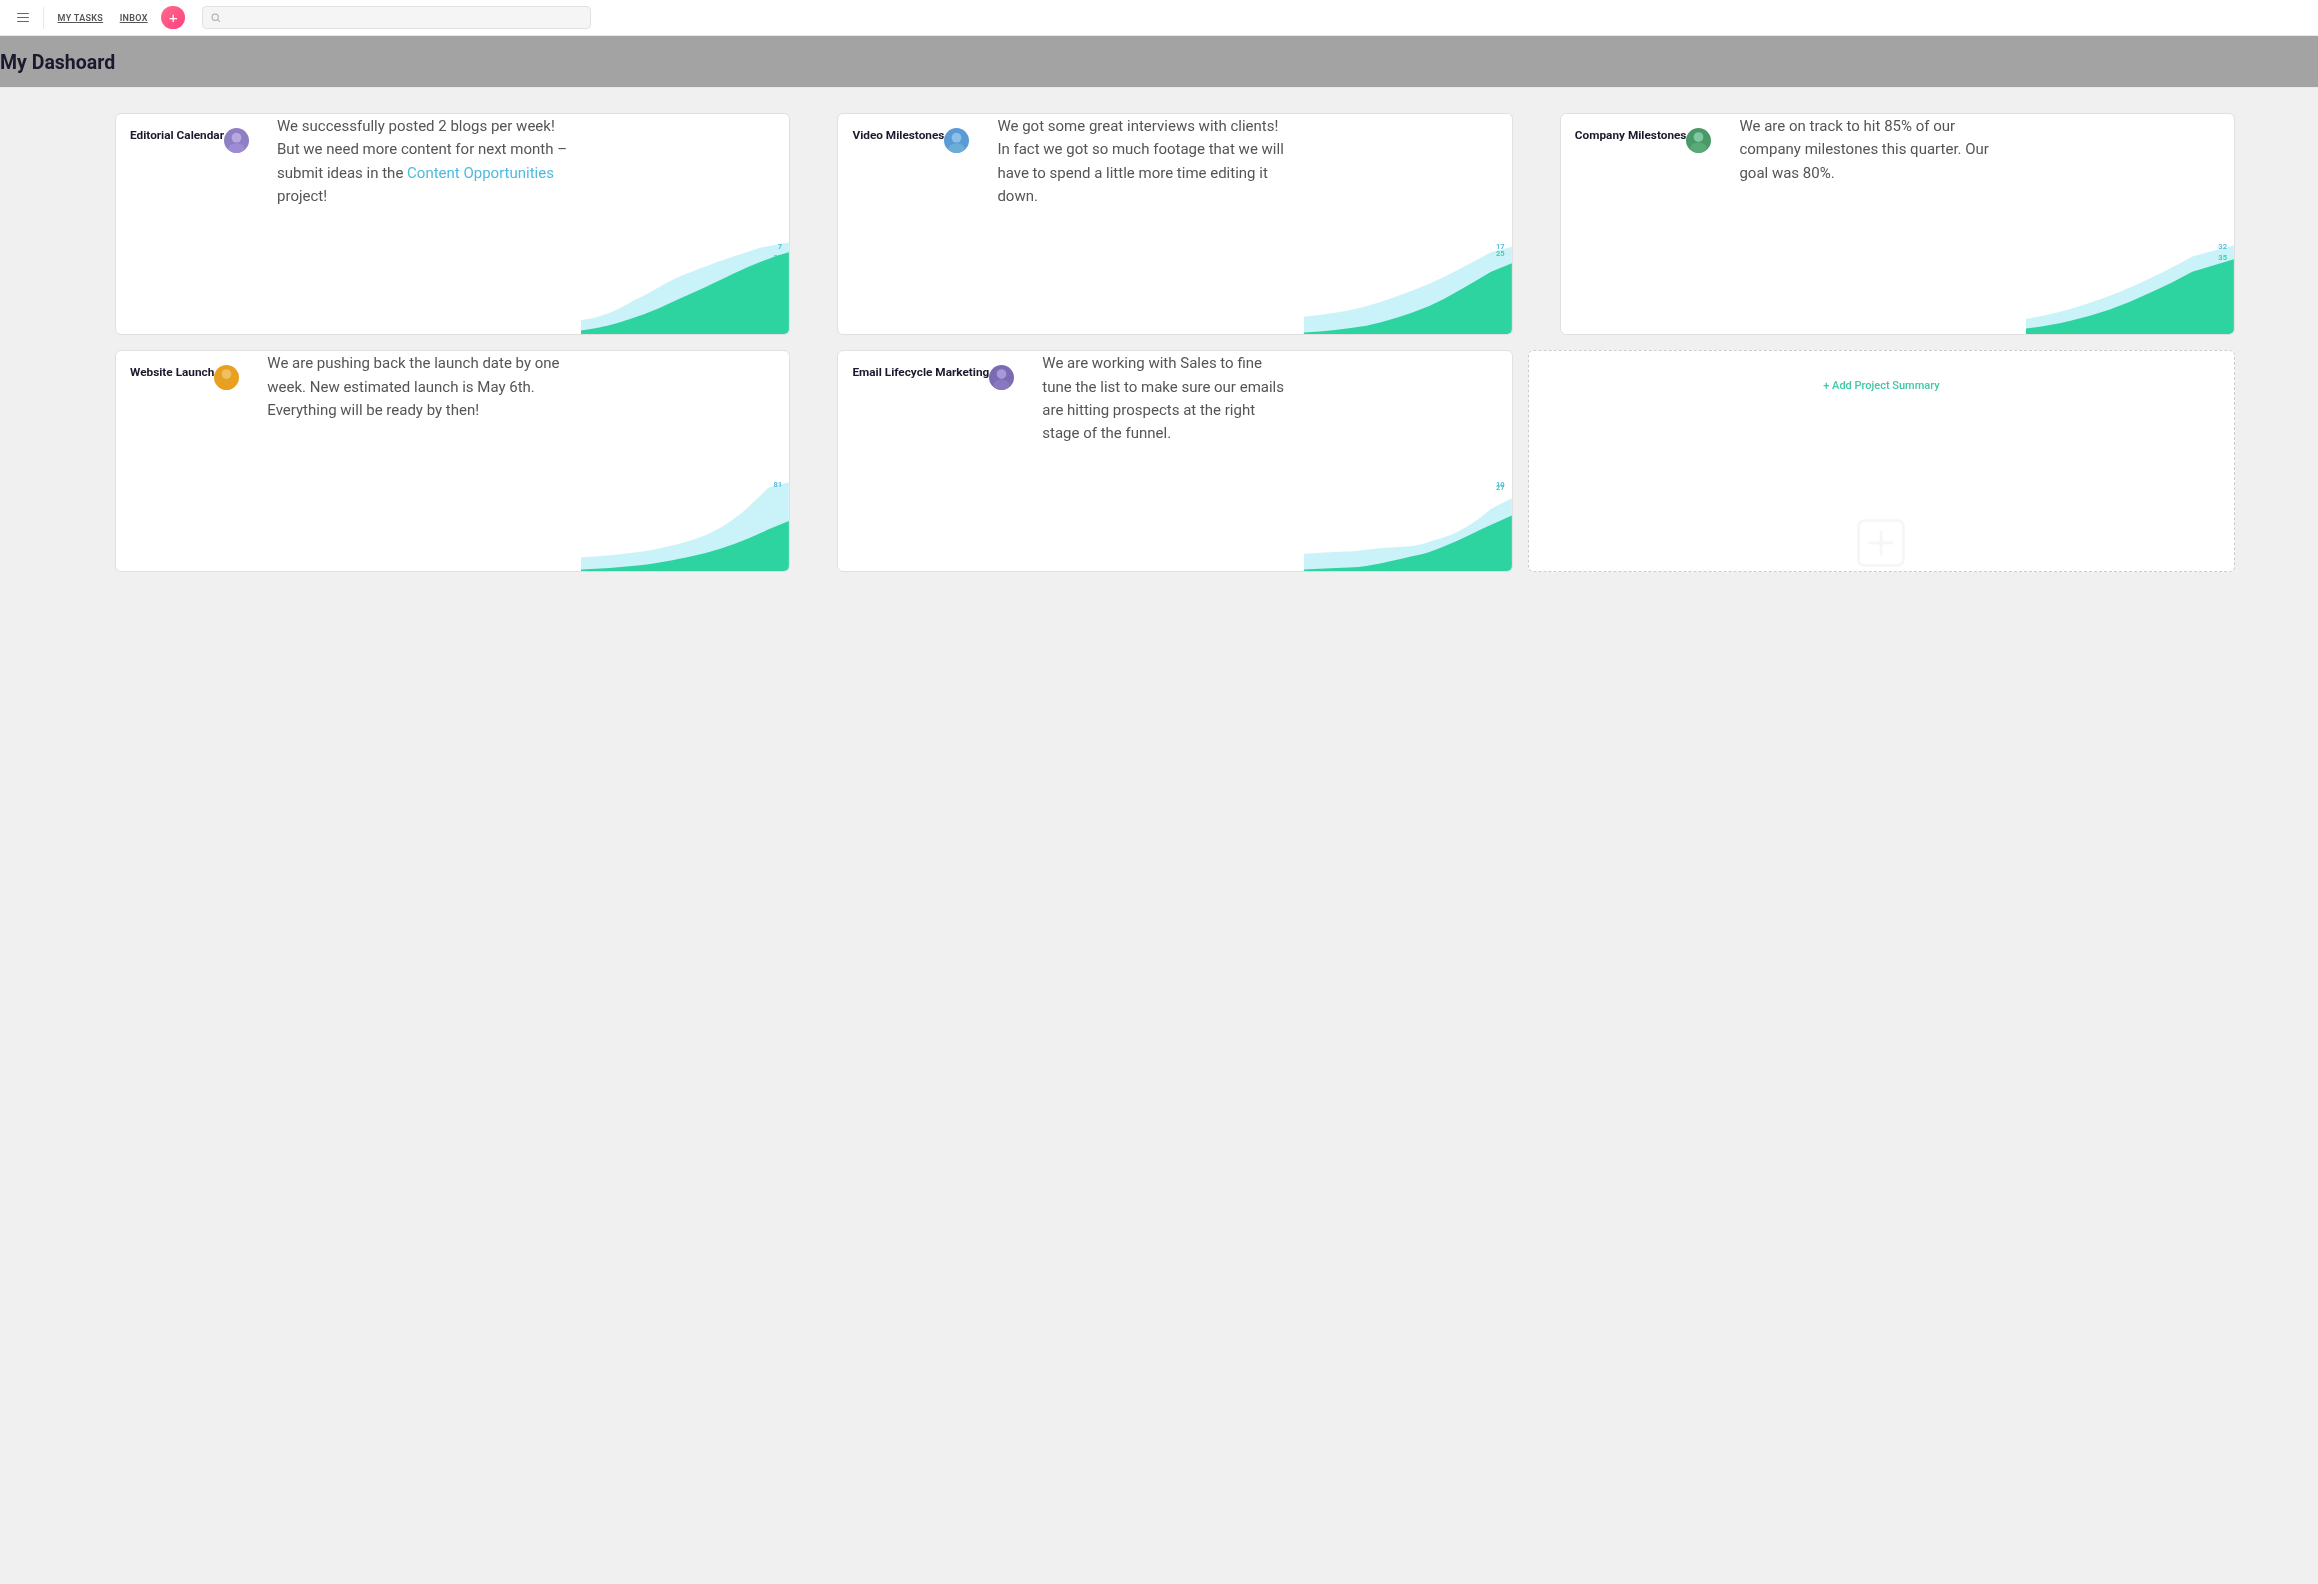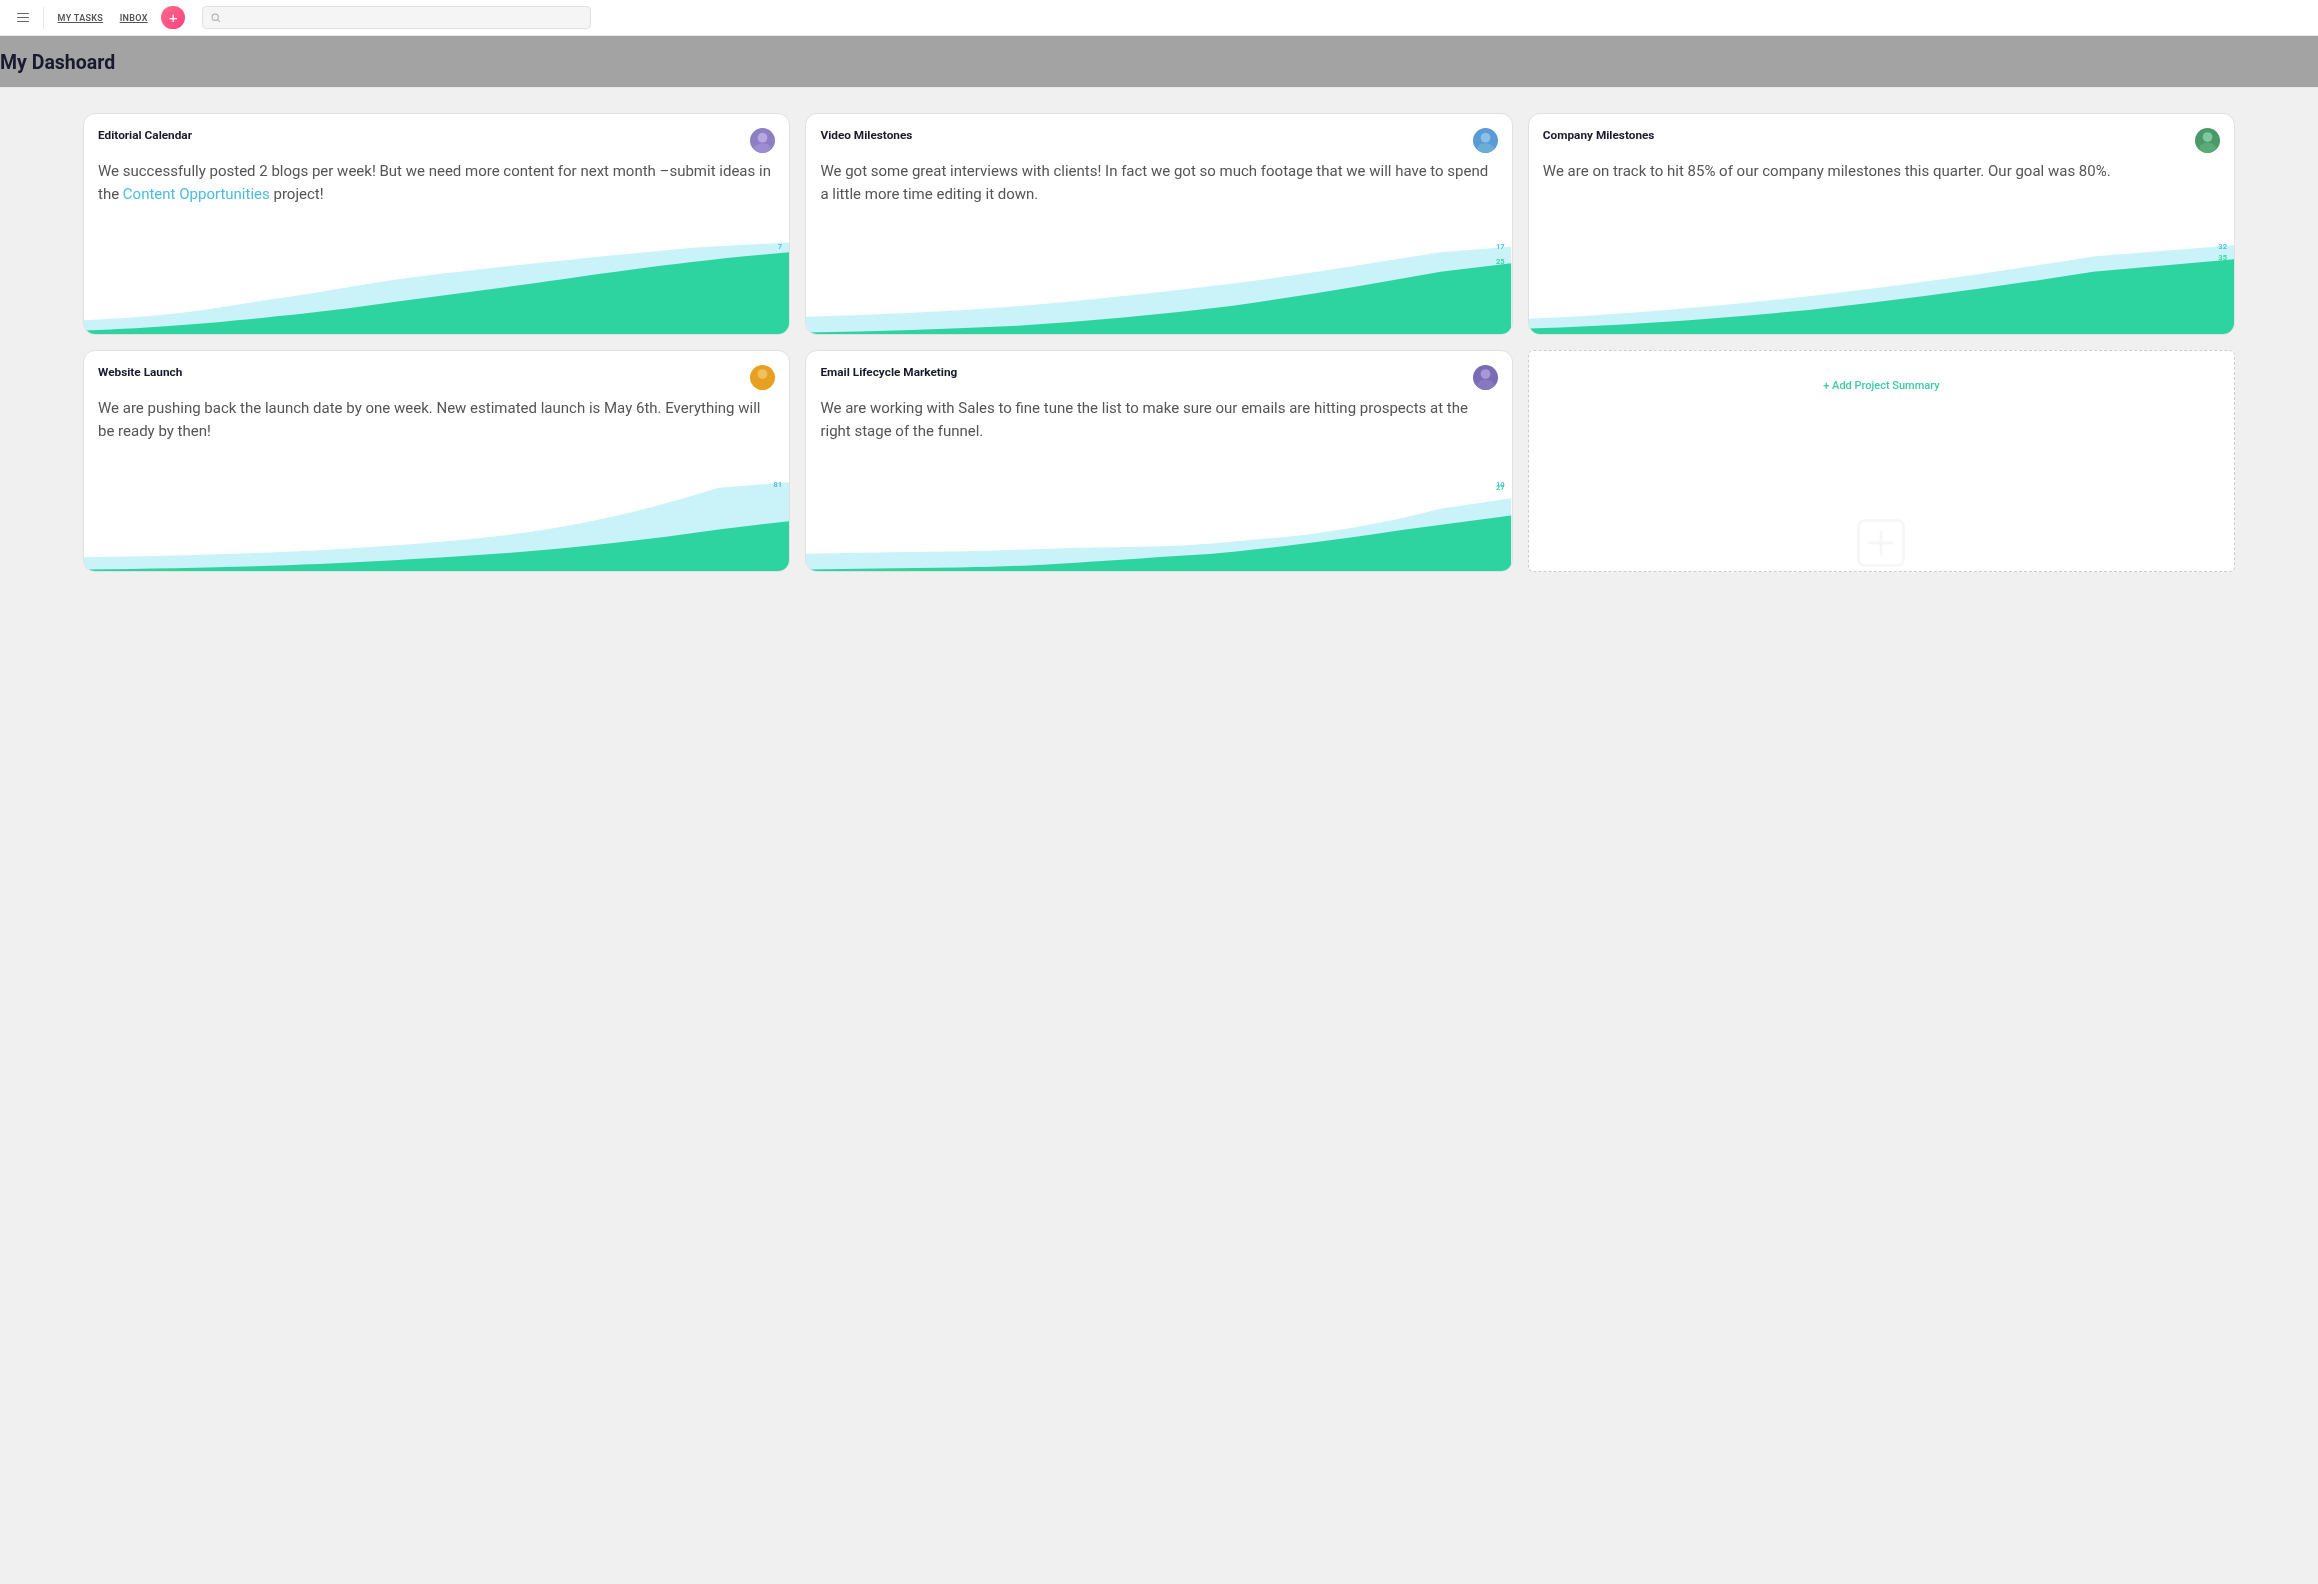--- a/index.html
+++ b/index.html
@@ -70,26 +70,26 @@
     }
     .cards-grid {
       display: grid;
       grid-template-columns: repeat(3, 1fr);
       gap: 15.3px;
     }
 
     
     .card {
       background: #fff;
-      border-radius: 12px;
+      border-radius: 6px;
       border: 0.7px solid #e0e0e0;
       overflow: hidden;
       display: flex;
-      flex-direction: column;
       min-height: 222px;
+      margin-left: 32px;
     }
     .card-header {
       display: flex;
       align-items: flex-start;
       justify-content: space-between;
       padding: 14px 14px 5.6px;
     }
     .card-title {
       font-size: 11.8px; font-weight: 700; color: #1a1a2e; line-height: 1.3;
     }
@@ -204,21 +204,21 @@
               <circle cx="18" cy="14" r="7" fill="#8cc0e8"></circle>
               <ellipse cx="18" cy="30" rx="12" ry="8" fill="#6badd6"></ellipse>
             </svg>
         </div>
       </div>
       <div class="card-body">
         We got some great interviews with clients! In fact we got so much footage that we will have to spend a little more time editing it down.
       </div>
       <div class="card-chart">
         <span class="chart-number" style="top:5.6px; color:#4cbbde;">17</span>
-        <span class="chart-number green" style="top:20px;">25</span>
+        <span class="chart-number green" style="top:12px;">25</span>
         <svg class="chart" viewBox="0 0 300 140" preserveAspectRatio="none">
           <path d="M0,115 C30,112 60,108 90,100 C120,92 150,80 180,68 C210,55 240,38 270,22 L300,14 L300,140 L0,140 Z" fill="#b3ecf7" opacity="0.7"></path>
           <path d="M0,138 C30,136 60,133 90,128 C120,122 150,112 180,100 C210,86 240,68 270,50 L300,38 L300,140 L0,140 Z" fill="#2dd4a0"></path>
         </svg>
       </div>
     </div>
 
     <div class="card">
       <div class="card-header">
         <span class="card-title">Company Milestones</span>

